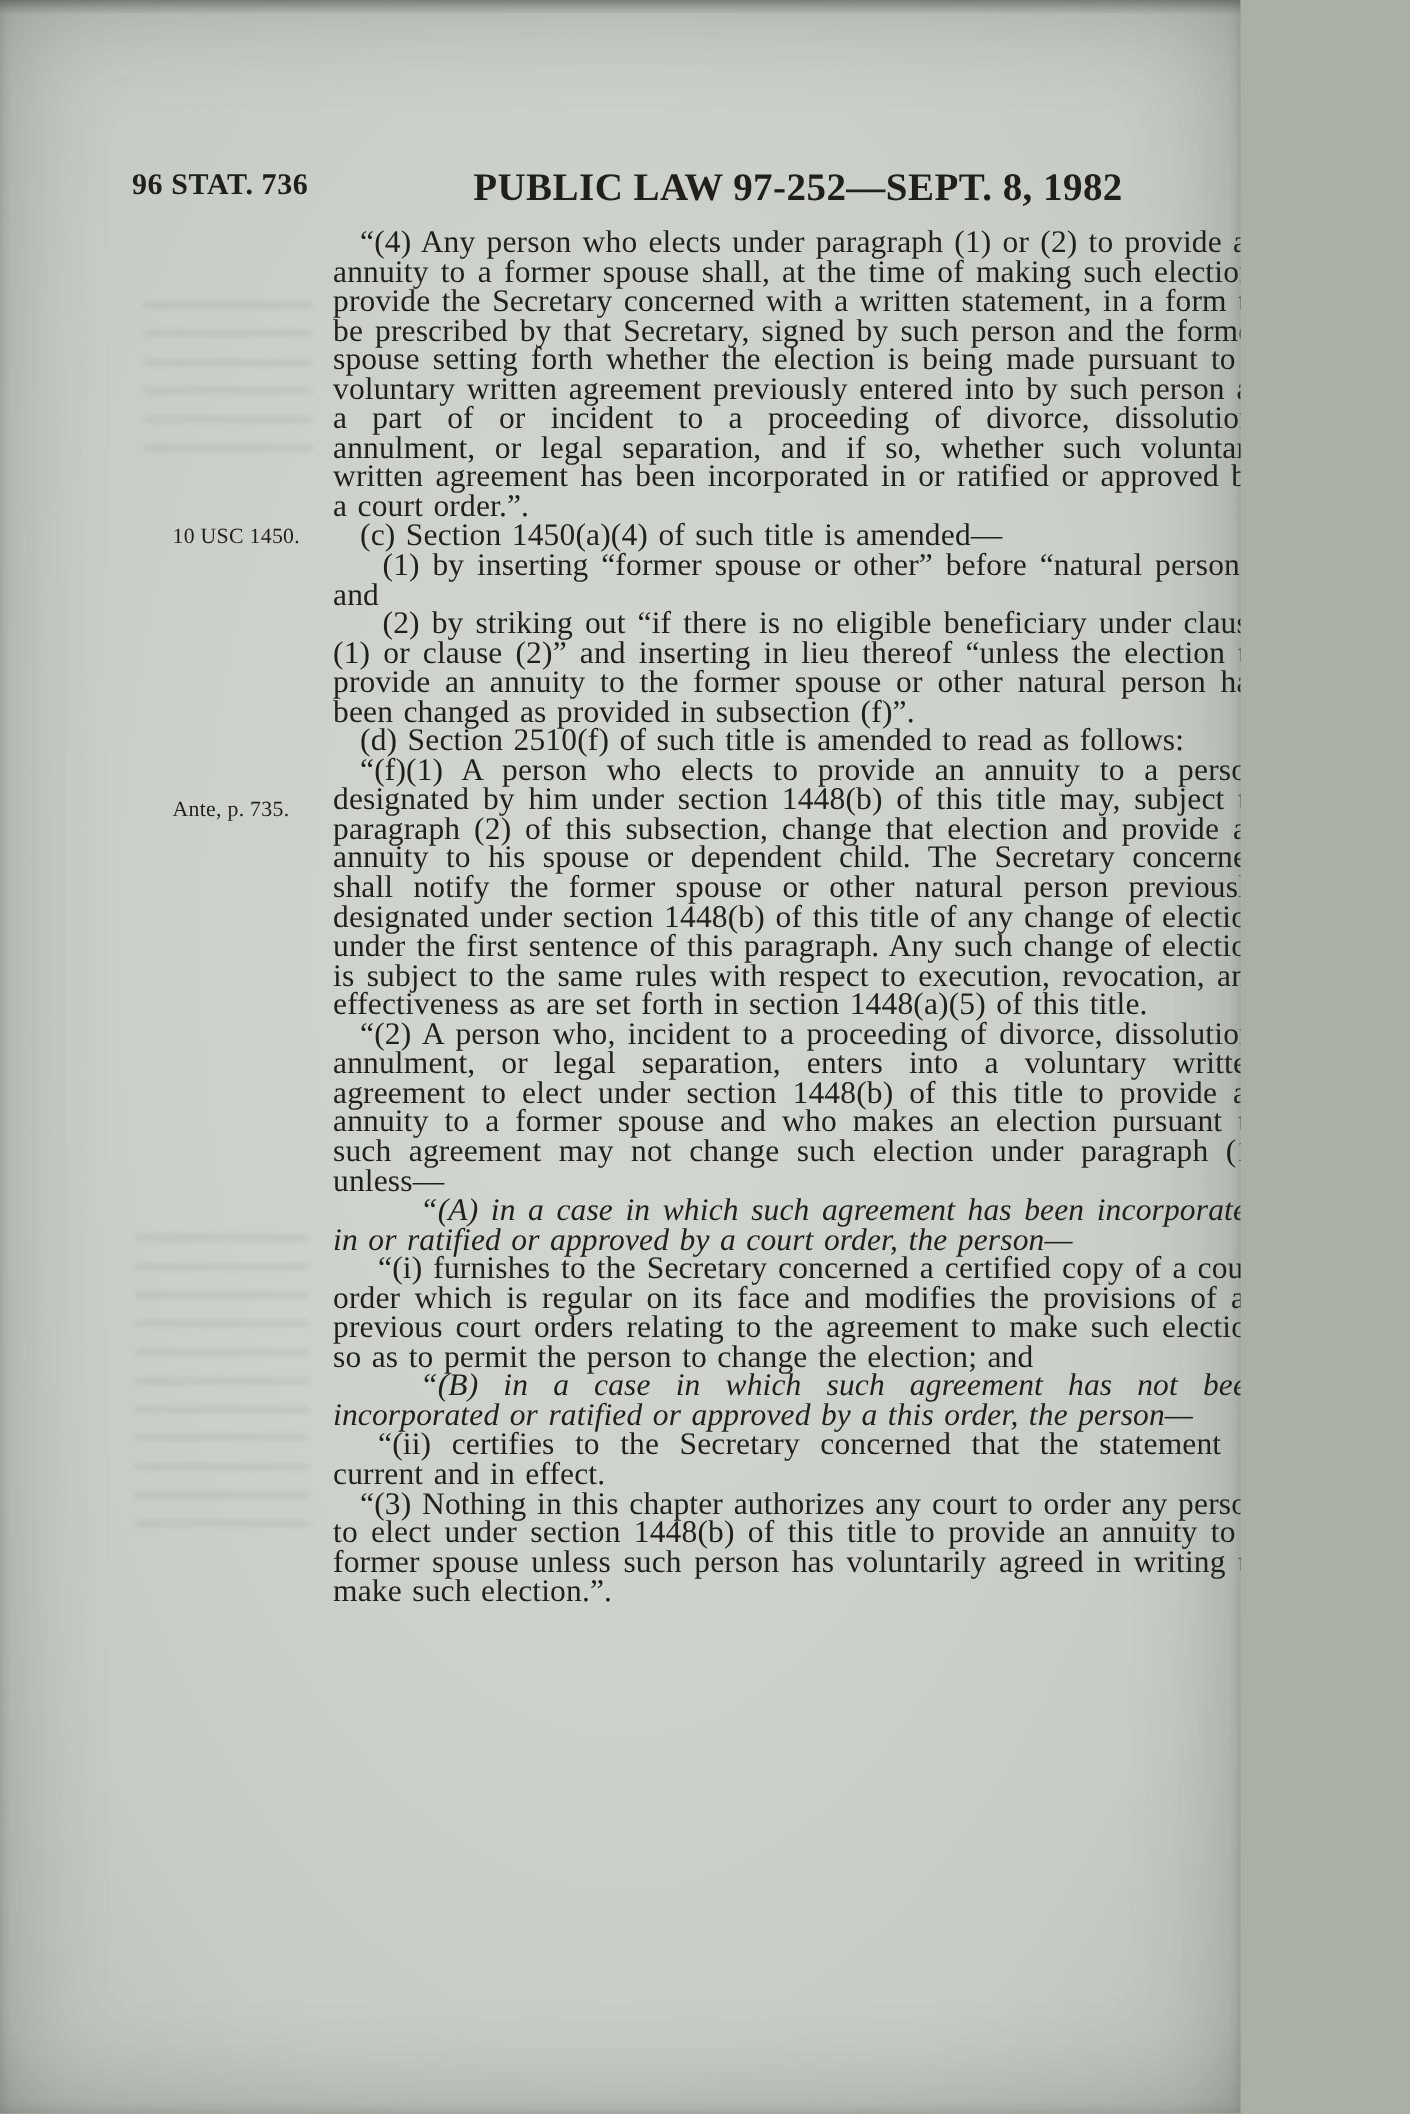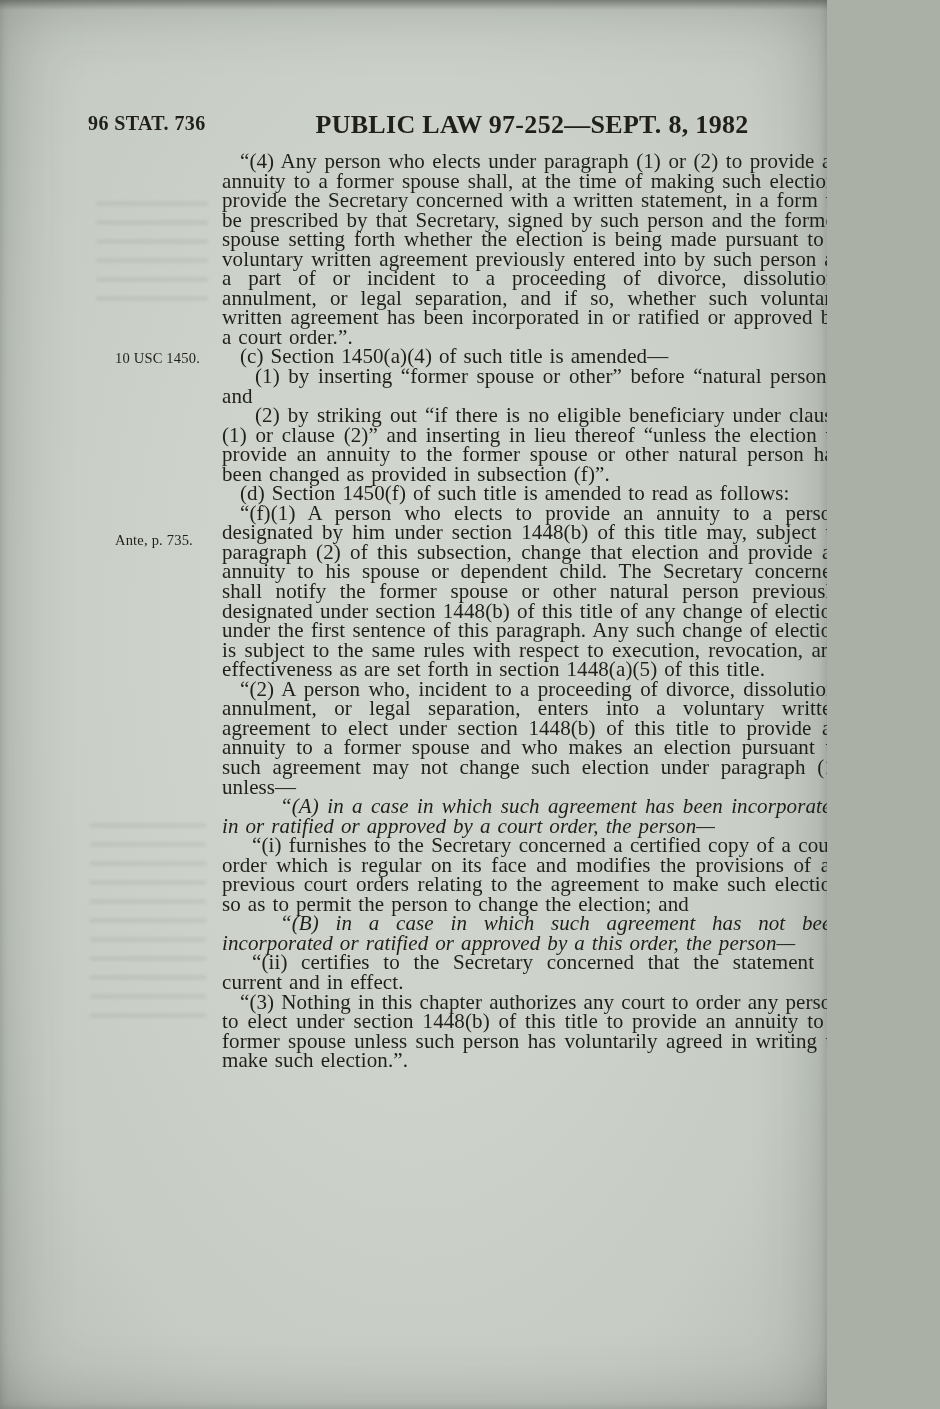--- a/index.html
+++ b/index.html
@@ -84,21 +84,21 @@
   <div class="law-title">PUBLIC LAW 97-252—SEPT. 8, 1982</div>
 
   <div class="margin-note note-usc">10 USC 1450.</div>
   <div class="margin-note note-ante"><span class="ital">Ante,</span><span> p. 735.</span></div>
 
   <main class="text-column">
     <p class="l1">“(4) Any person who elects under paragraph (1) or (2) to provide an annuity to a former spouse shall, at the time of making such election, provide the Secretary concerned with a written statement, in a form to be prescribed by that Secretary, signed by such person and the former spouse setting forth whether the election is being made pursuant to a voluntary written agreement previously entered into by such person as a part of or incident to a proceeding of divorce, dissolution, annulment, or legal separation, and if so, whether such voluntary written agreement has been incorporated in or ratified or approved by a court order.”.</p>
     <p class="l1">(c) Section 1450(a)(4) of such title is amended—</p>
     <p class="l2">(1) by inserting “former spouse or other” before “natural person”; and</p>
     <p class="l2">(2) by striking out “if there is no eligible beneficiary under clause (1) or clause (2)” and inserting in lieu thereof “unless the election to provide an annuity to the former spouse or other natural person has been changed as provided in subsection (f)”.</p>
-    <p class="l1">(d) Section 1450(f) of such title is amended to read as follows:</p>
+    <p class="l1">(d) Section 2510(f) of such title is amended to read as follows:</p>
     <p class="l1">“(f)(1) A person who elects to provide an annuity to a person designated by him under section 1448(b) of this title may, subject to paragraph (2) of this subsection, change that election and provide an annuity to his spouse or dependent child. The Secretary concerned shall notify the former spouse or other natural person previously designated under section 1448(b) of this title of any change of election under the first sentence of this paragraph. Any such change of election is subject to the same rules with respect to execution, revocation, and effectiveness as are set forth in section 1448(a)(5) of this title.</p>
     <p class="l1">“(2) A person who, incident to a proceeding of divorce, dissolution, annulment, or legal separation, enters into a voluntary written agreement to elect under section 1448(b) of this title to provide an annuity to a former spouse and who makes an election pursuant to such agreement may not change such election under paragraph (1) unless—</p>
     <p class="l3">“(A) in a case in which such agreement has been incorporated in or ratified or approved by a court order, the person—</p>
     <p class="l4">“(i) furnishes to the Secretary concerned a certified copy of a court order which is regular on its face and modifies the provisions of all previous court orders relating to the agreement to make such election so as to permit the person to change the election; and</p>
     <p class="l3">“(B) in a case in which such agreement has not been incorporated or ratified or approved by a this order, the person—</p>
     <p class="l4">“(ii) certifies to the Secretary concerned that the statement is current and in effect.</p>
     <p class="l1">“(3) Nothing in this chapter authorizes any court to order any person to elect under section 1448(b) of this title to provide an annuity to a former spouse unless such person has voluntarily agreed in writing to make such election.”.</p>
   </main>
 
   <div class="vignette"></div>

